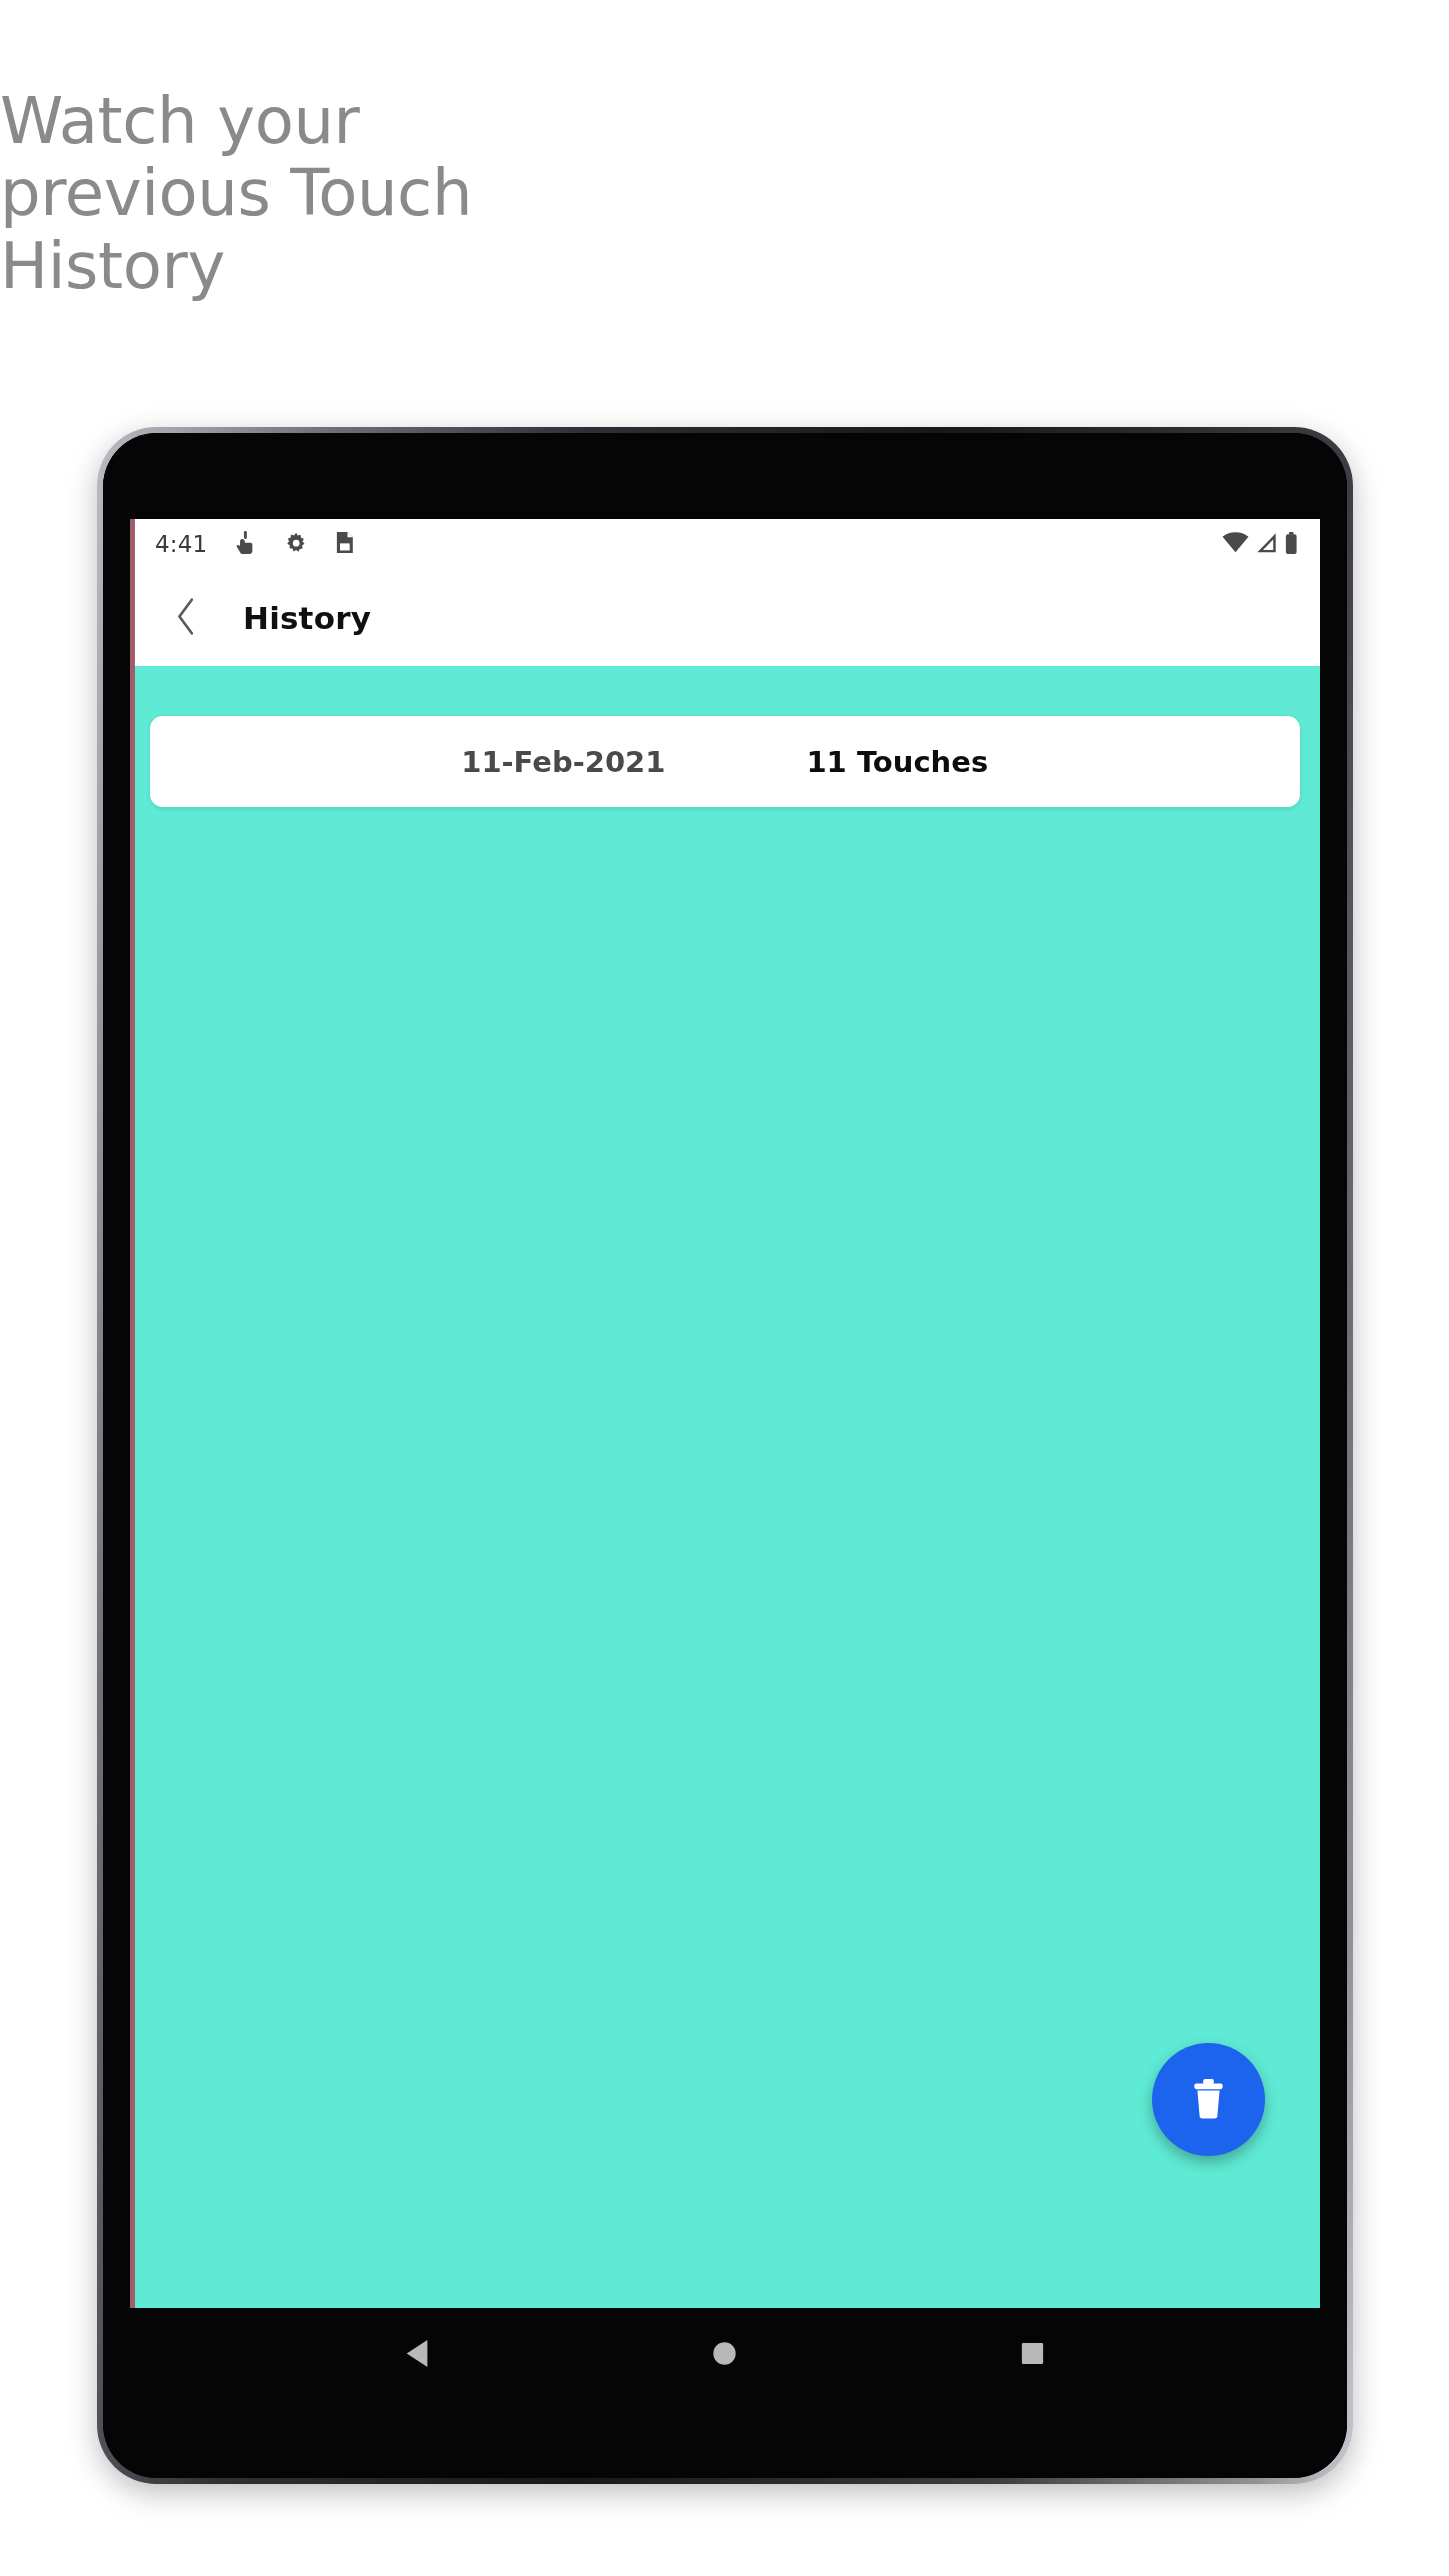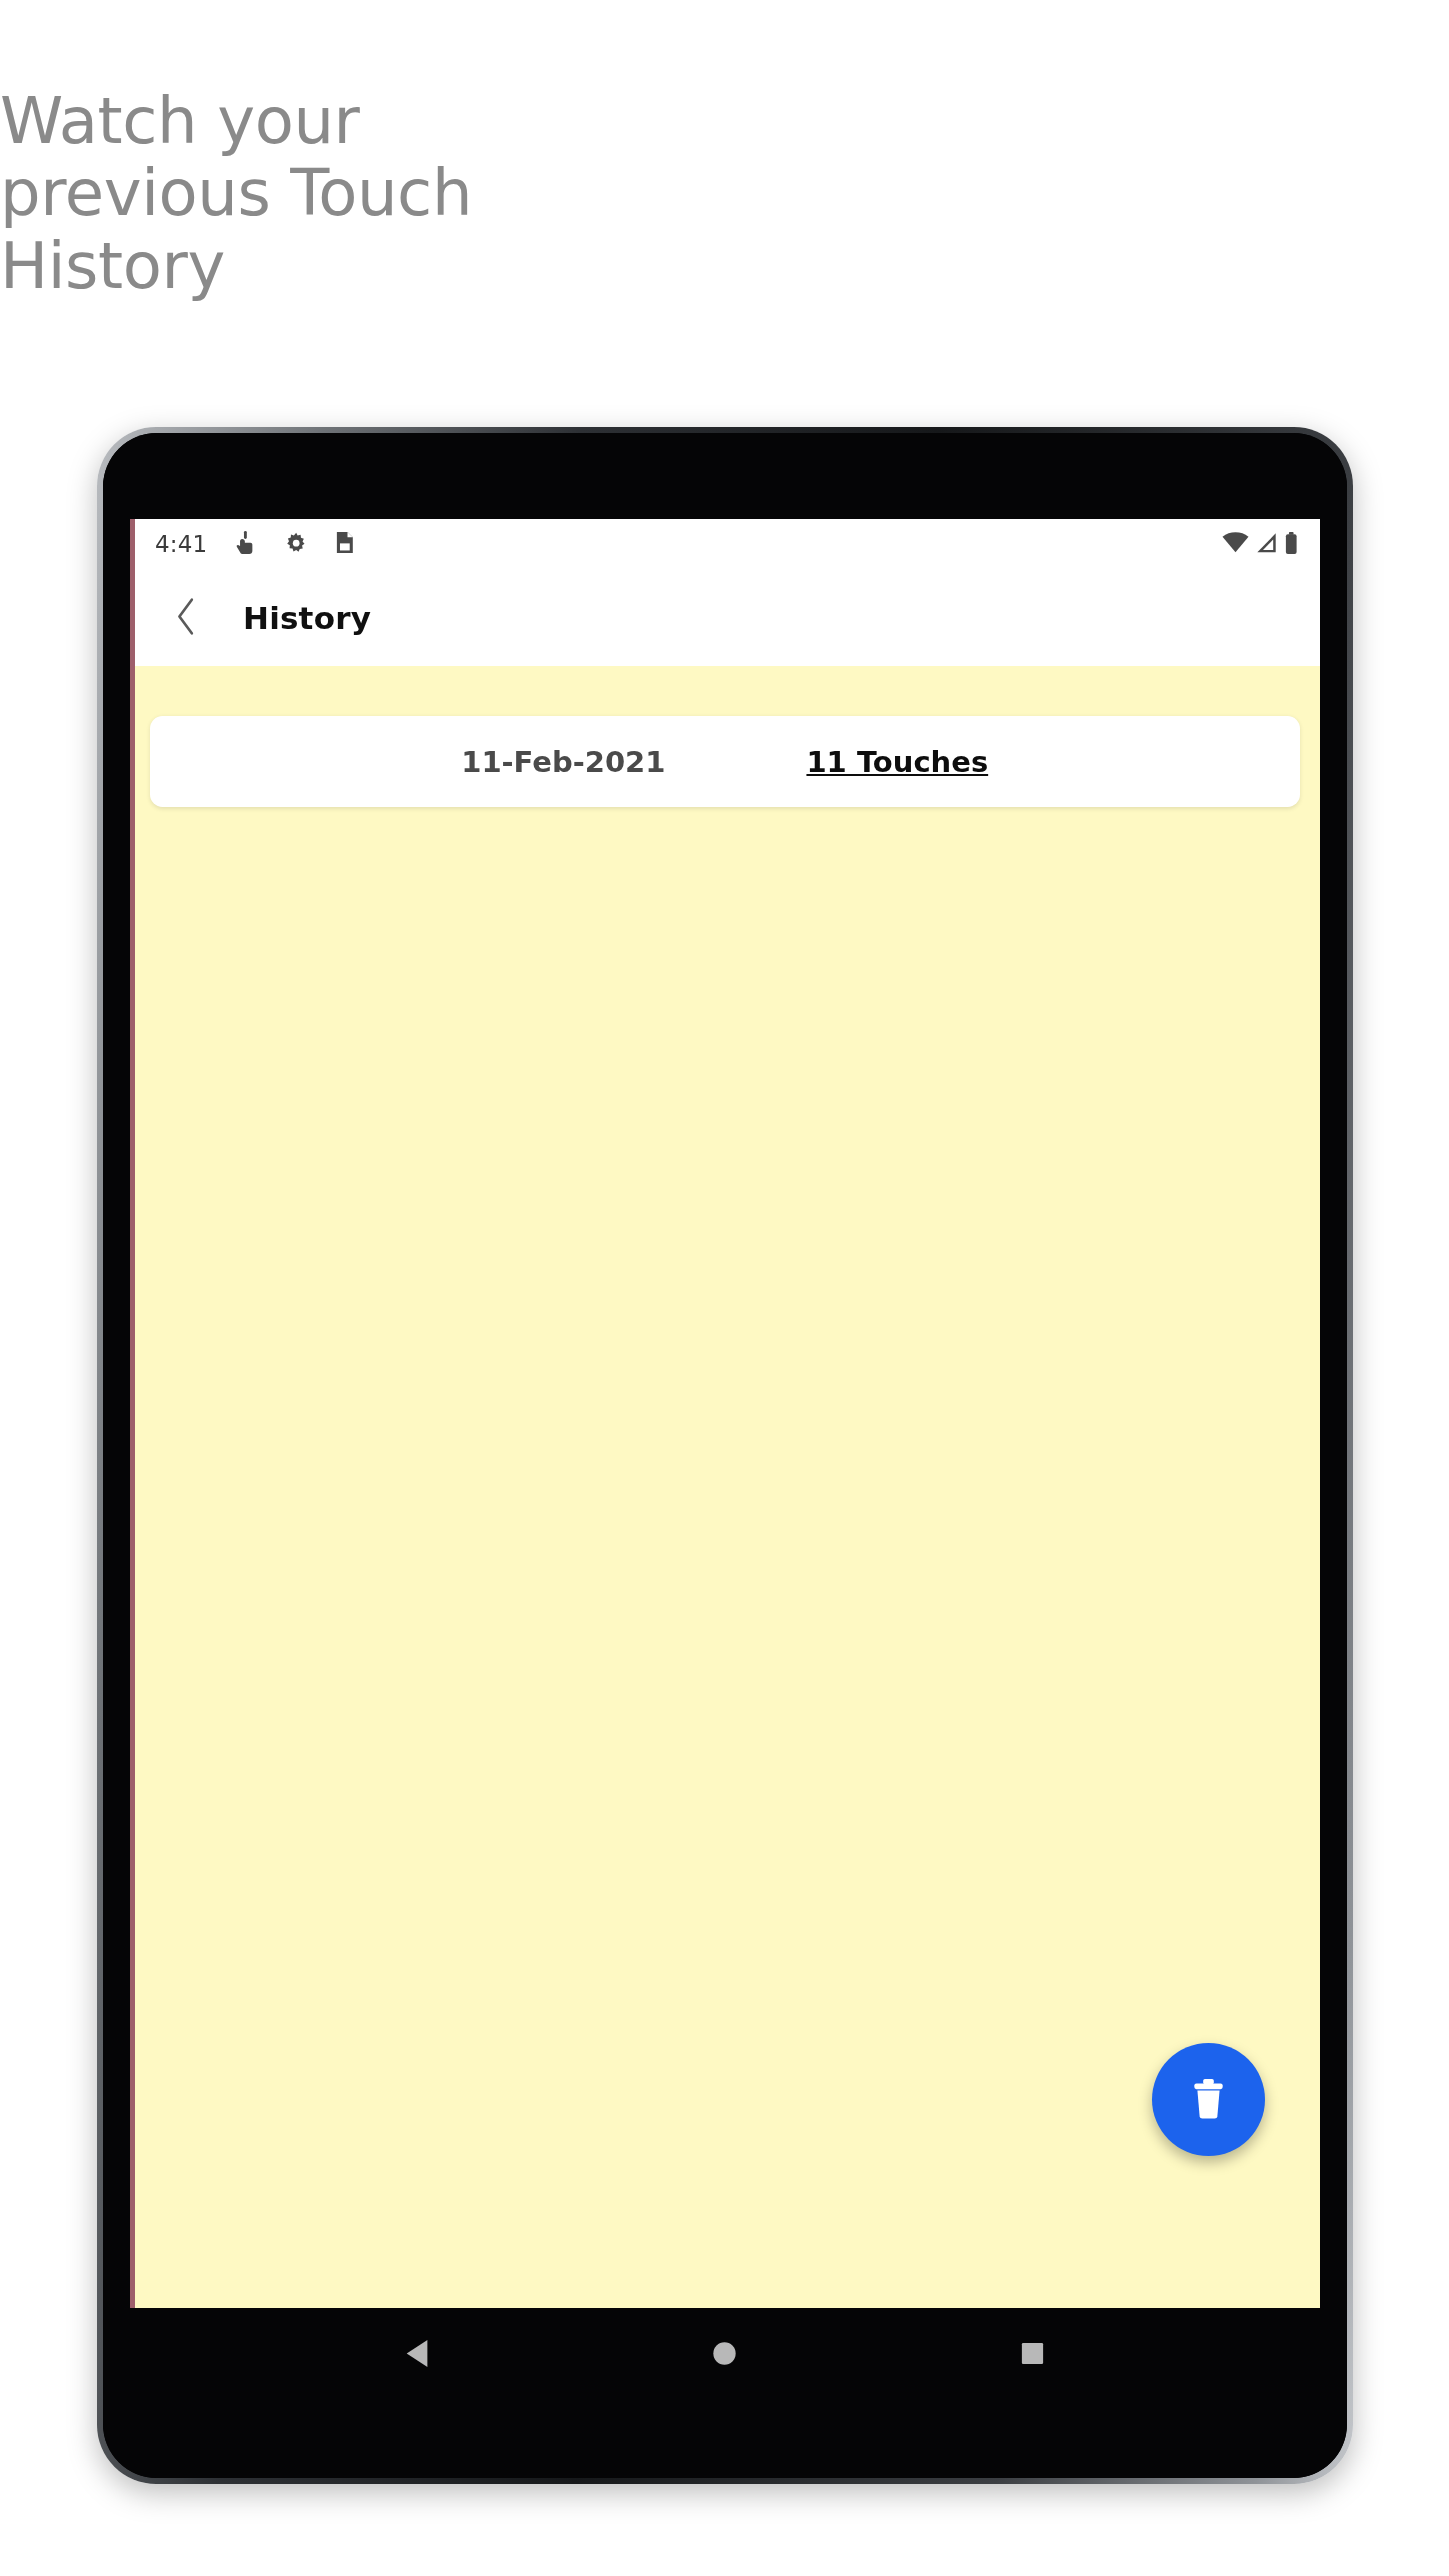--- a/index.html
+++ b/index.html
@@ -108,21 +108,21 @@
     color:#101010;
     letter-spacing:0.2px;
   }
 
   
   .content {
     position:absolute;
     left:0; top:147px;
     width:100%;
     bottom:0;
-    background:#fef9c3;
+    background:#5eead4;
   }
 
   
   .history-card {
     position:absolute;
     left:19.7px; top:50px;
     width:1150px;
     height:91px;
     background:#ffffff;
     border-radius:12.5px;
@@ -136,21 +136,20 @@
     font-size:29px;
     font-weight:bold;
     color:#4a4a4a;
     letter-spacing:0px;
   }
   .card-count {
     font-size:29px;
     font-weight:bold;
     color:#0d0d0d;
     letter-spacing:0px;
-    text-decoration:underline;
   }
 
   
   .fab {
     position:absolute;
     right:55px; bottom:152px;
     width:113px; height:113px;
     border-radius:50%;
     background:#1c63ED;
     display:flex; align-items:center; justify-content:center;

